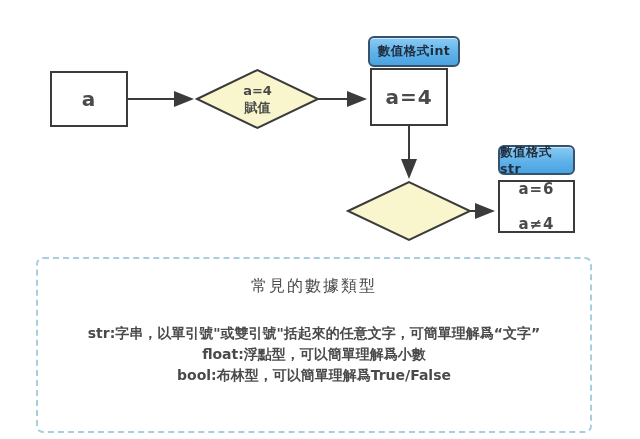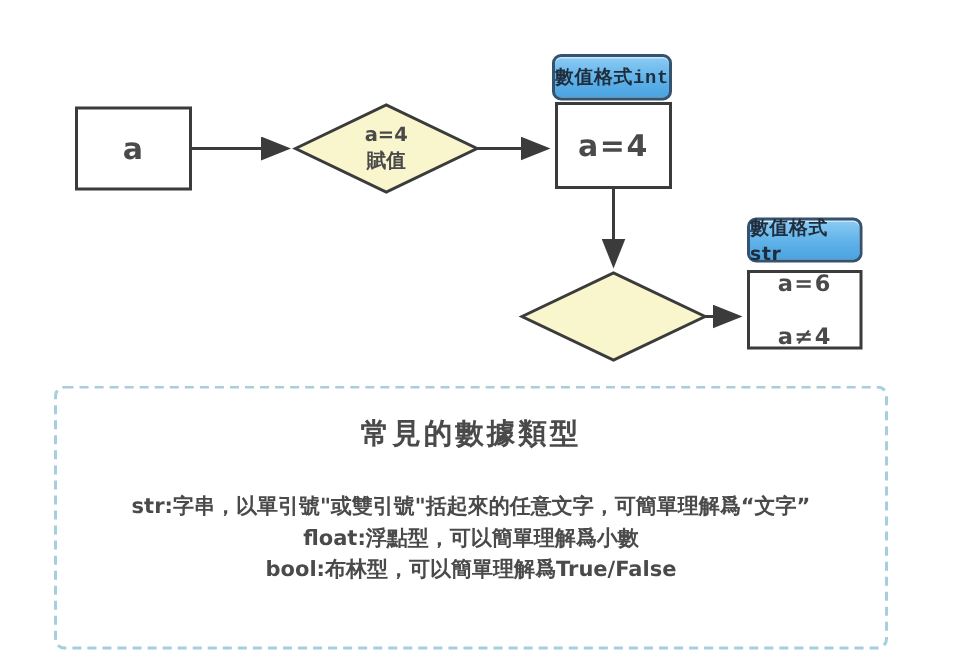--- a/index.html
+++ b/index.html
@@ -26,21 +26,21 @@
     background:linear-gradient(180deg,#8bcbf3 0%,#5fb2e9 55%,#4aa3e0 100%);
     box-shadow:inset 0 1px 0 rgba(255,255,255,0.55);
     display:flex;align-items:center;justify-content:center;
     color:#1f2d3d;font-weight:700;font-size:12.5px;letter-spacing:0.5px;
   }
   .panel{
     position:absolute;left:36px;top:257px;width:556px;height:176px;box-sizing:border-box;
     border:2px dashed #a6cedd;border-radius:7px;background:#ffffff;
     color:#4a4a4a;text-align:center;
   }
-  .panel-title{font-size:19px;font-weight:700;letter-spacing:2px;margin-top:17px;}
+  .panel-title{font-size:16px;font-weight:400;letter-spacing:2px;margin-top:17px;}
   .panel-body{margin-top:26px;font-size:14px;font-weight:700;line-height:21px;}
 </style>
 </head>
 <body>
 
 <div class="flow">
 
   <svg width="640" height="256" viewBox="0 0 640 256">
     <defs>
       <marker id="arrow" markerWidth="10" markerHeight="8" refX="8" refY="4" orient="auto">
@@ -59,21 +59,21 @@
 
   <div class="node node-big" style="left:50px;top:71px;width:78px;height:56px;">
     <span>a</span>
   </div>
 
   <div class="diamond-text" style="left:207px;top:80px;width:101px;height:38px;">
     <span>a=4</span>
     <span>賦值</span>
   </div>
 
-  <div class="tag" style="left:368px;top:36px;width:80px;height:31px;font-family:Liberation Mono, monospace;">
+  <div class="tag" style="left:368px;top:36px;width:92px;height:31px;">
     <span>數值格式int</span>
   </div>
 
   <div class="node node-big" style="left:370px;top:68px;width:78px;height:58px;">
     <span>a=4</span>
   </div>
 
 
   <div class="tag" style="left:498px;top:145px;width:77px;height:30px;justify-content:center;">
     <span>數值格式str</span>

